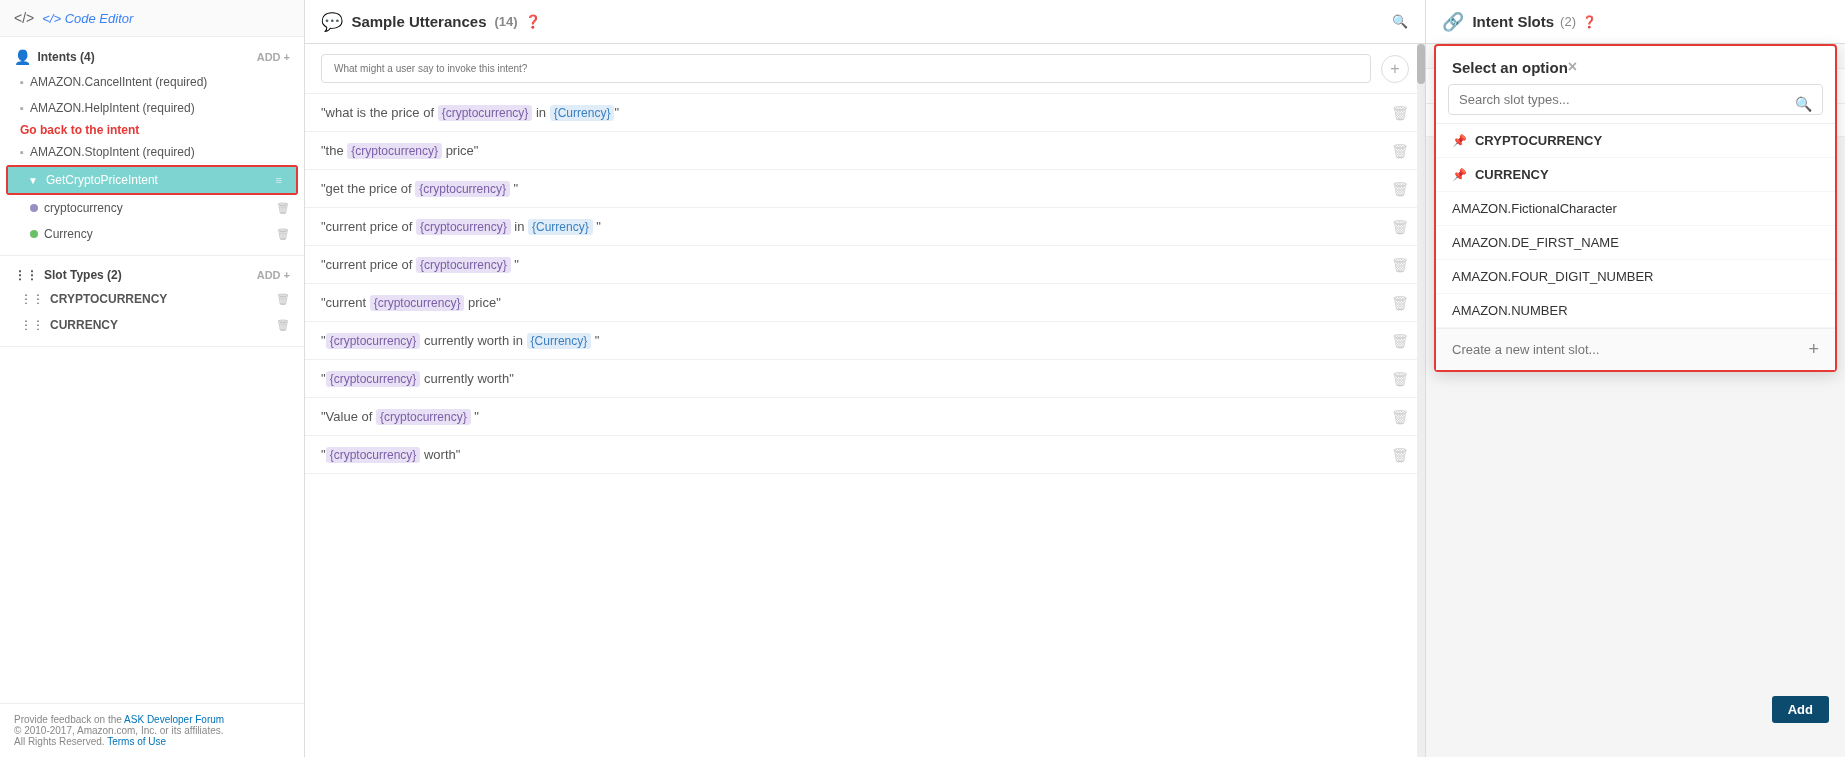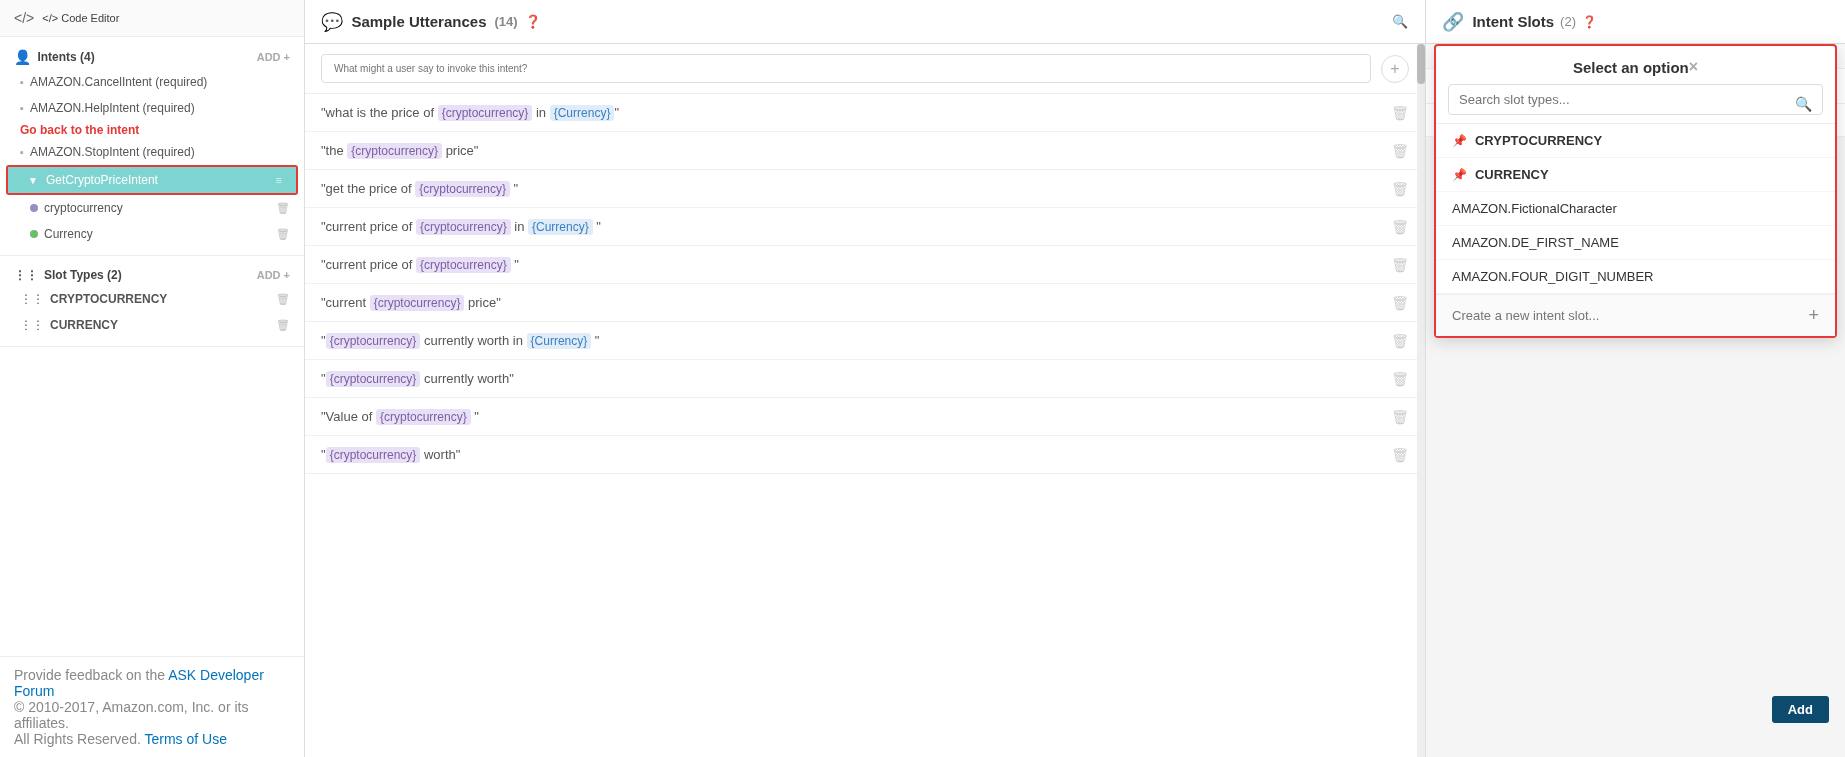--- a/index.html
+++ b/index.html
@@ -77,21 +77,21 @@
     .go-back-label {
       color: #e53935;
       font-size: 12px;
       font-weight: bold;
       padding: 2px 20px;
     }
     .sub-items { padding-left: 10px; }
     .sidebar-footer {
       margin-top: auto;
       padding: 10px 14px;
-      font-size: 14px;
+      font-size: 10px;
       color: #888;
       border-top: 1px solid #eee;
     }
     .sidebar-footer a { color: #0073bb; text-decoration: none; }
 
     
     .main-content {
       flex: 1;
       display: flex;
       flex-direction: column;
@@ -299,21 +299,21 @@
       font-weight: 600;
     }
 
     
     .select-option-panel {
       padding: 0;
     }
     .select-option-header {
       display: flex;
       align-items: center;
-      justify-content: center;
+      justify-content: flex-start;
       padding: 12px 16px 8px;
       font-size: 15px;
       font-weight: 600;
       color: #333;
     }
     .close-btn { color: #aaa; cursor: pointer; font-size: 16px; }
     .search-slot-input-wrapper {
       padding: 0 12px 8px;
       position: relative;
     }
@@ -405,21 +405,21 @@
       top: 0;
     }
   </style>
 </head>
 <body>
 
 <div class="sidebar">
 
   <div class="sidebar-header">
     <span style="font-size:14px; color:#666;">&lt;/&gt;</span>
-    <span style="font-size:11px; color:#404040;">&lt;/&gt;  Code Editor</span>
+    <span style="font-size:13px; color:#3b82f6;font-style:italic;">&lt;/&gt;  Code Editor</span>
   </div>
 
   <div class="sidebar-section">
     <div class="sidebar-section-header">
       <div class="sidebar-section-title">
         <span style="font-size:14px;">👤</span>
         <span>Intents (4)</span>
       </div>
       <span class="sidebar-section-add">ADD +</span>
     </div>
@@ -620,20 +620,23 @@
           </div>
           <div class="slot-option-item">
             <span>AMAZON.FictionalCharacter</span>
           </div>
           <div class="slot-option-item">
             <span>AMAZON.DE_FIRST_NAME</span>
           </div>
           <div class="slot-option-item">
             <span>AMAZON.FOUR_DIGIT_NUMBER</span>
           </div>
+          <div class="slot-option-item">
+            <span>AMAZON.NUMBER</span>
+          </div>
         </div>
       <div class="create-new-slot">
         <input type="text" placeholder="Create a new intent slot..." style="">
         <span class="plus-icon">+</span>
       </div>
     </div>
   </div>
 
   <div style="position:absolute; bottom: 34px; right: 16px; display:flex; gap:8px; align-items:center;">
     <button class="add-button">Add</button>

